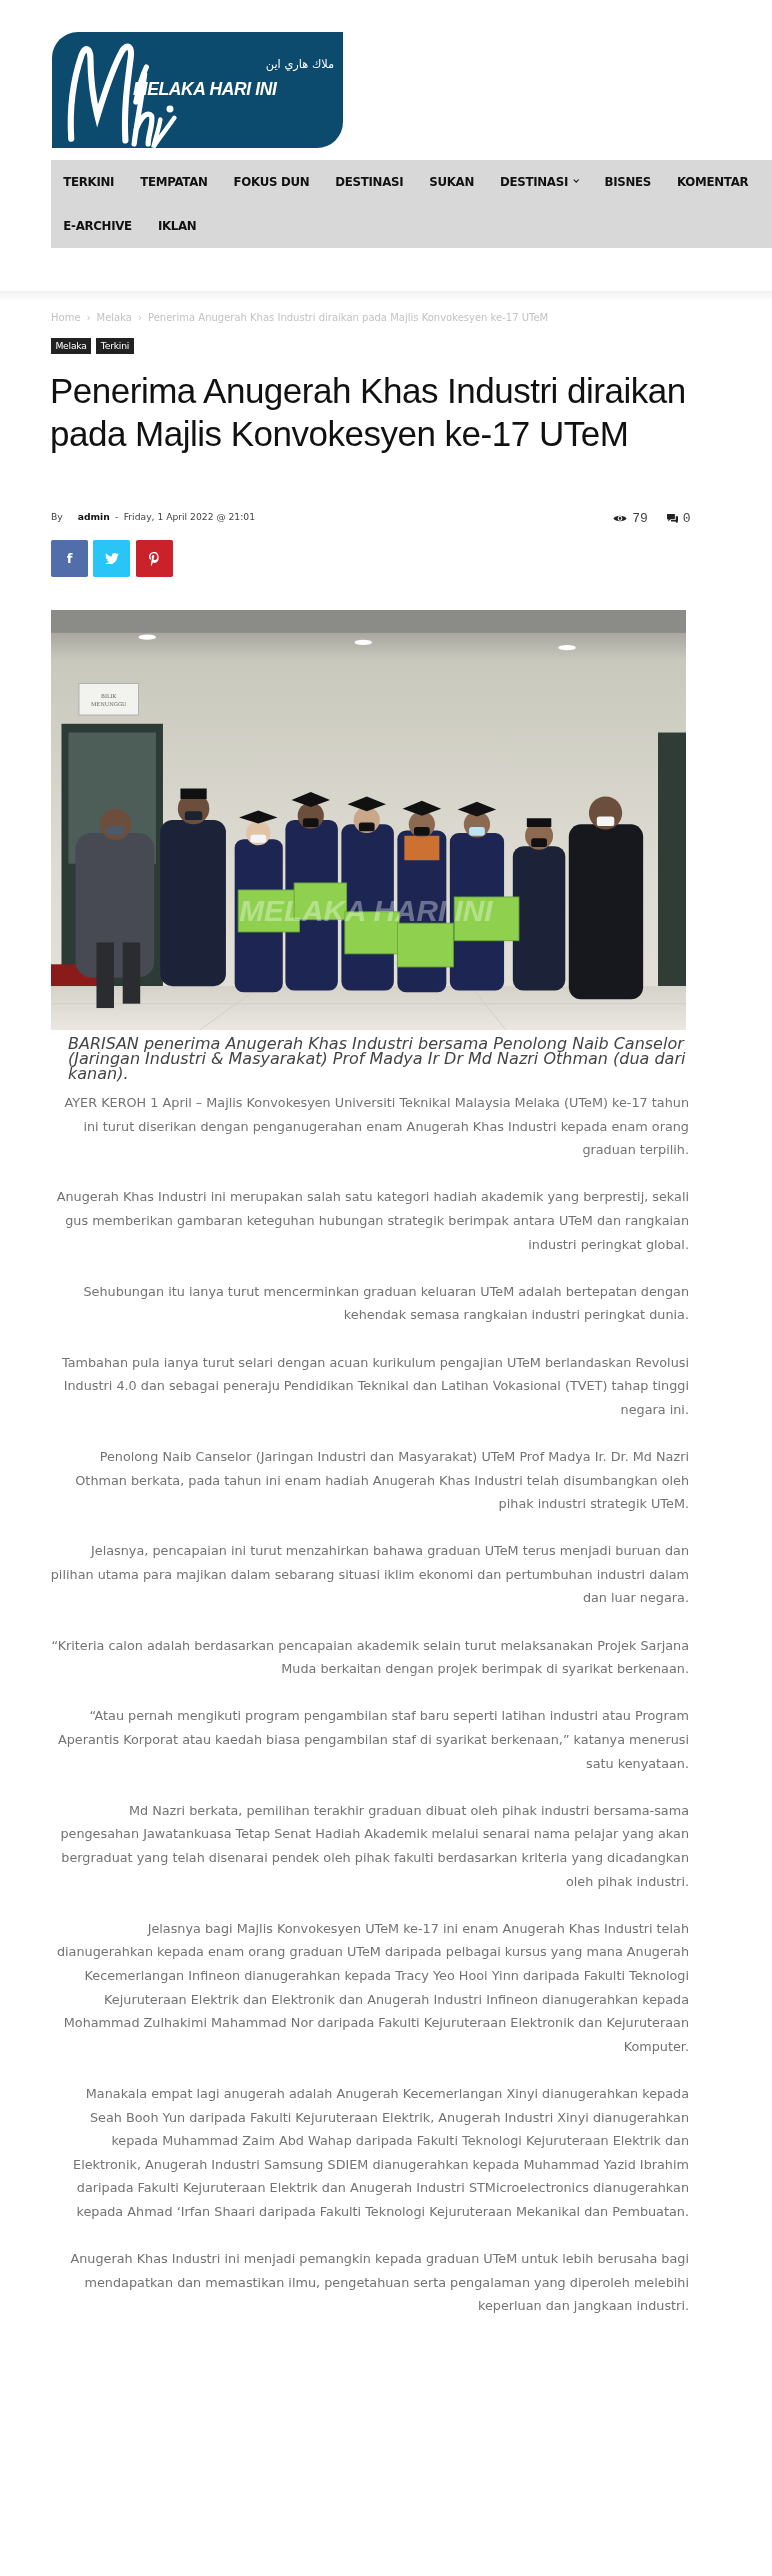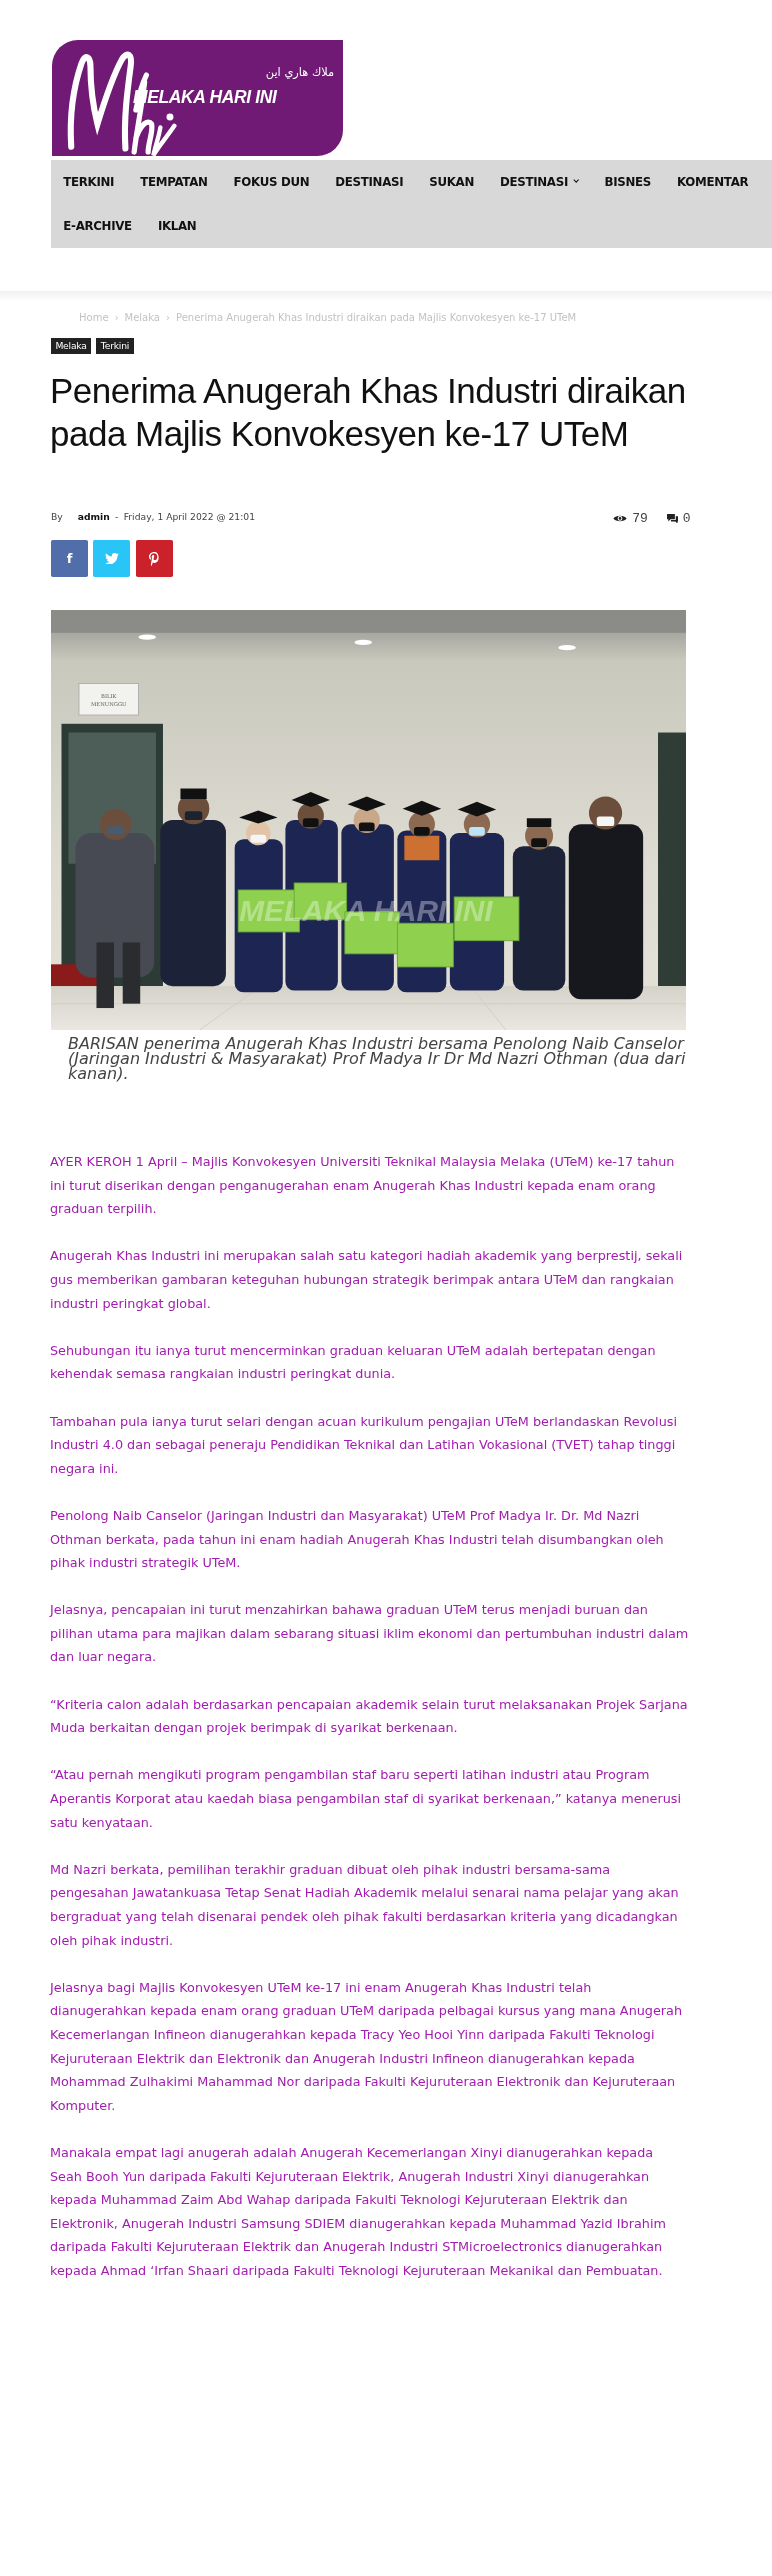--- a/index.html
+++ b/index.html
@@ -8,23 +8,23 @@
     width: 773px;
     height: 2576px;
     position: relative;
     overflow: hidden;
     font-family: "DejaVu Sans", sans-serif;
     color: #111;
   }
 
   
   .logo {
-    position: absolute; left: 52px; top: 40px;
+    position: absolute; left: 52px; top: 32px;
     width: 291px; height: 116px;
-    background: #701a75;
+    background: #0c4a6e;
     border-radius: 26px 0 26px 0;
     overflow: hidden;
     display: block;
   }
   .logo svg { position: absolute; left: 0; top: 0; }
   .logo .logo-arabic {
     position: absolute; right: 8.8px; top: 24.5px;
     color: #fff; font-family: "DejaVu Sans", sans-serif; font-size: 11.4px;
     direction: rtl;
   }
@@ -59,21 +59,21 @@
 
   .header-shadow {
     position: absolute; left: 0; top: 291px; width: 773px; height: 10.5px;
     background: linear-gradient(#f1f1f1, #ffffff);
   }
 
   
   .breadcrumb {
     position: absolute; left: 51px; top: 312px;
     font-family: "DejaVu Sans", sans-serif; font-size: 10px; color: #c2c2c2;
-    display: flex; align-items: flex-end; white-space: nowrap; margin-left: 28px;
+    display: flex; align-items: flex-end; white-space: nowrap;
   }
   .breadcrumb .sep { margin: 0 6.1px; font-size: 9.6px; }
   .breadcrumb a { color: #c2c2c2; text-decoration: none; }
 
   .tags { position: absolute; left: 51px; top: 338px; display: flex; gap: 5.3px; }
   .tag {
     background: #222; color: #fff;
     font-family: "DejaVu Sans", sans-serif; font-size: 9.2px;
     height: 15.8px; line-height: 15.8px; padding: 0 4.4px;
     letter-spacing: -0.2px; cursor: pointer;
@@ -120,23 +120,23 @@
   }
   .photo svg { display: block; }
 
   .caption {
     position: absolute; left: 68px; top: 1036px; width: 639px;
     font-family: "DejaVu Sans", sans-serif; font-style: italic;
     font-size: 16px; line-height: 15px; color: #444;
   }
 
   .body {
-    position: absolute; left: 50px; top: 1150px; width: 639px;
+    position: absolute; left: 50px; top: 1091px; width: 639px;
     font-family: "DejaVu Sans", sans-serif; font-size: 12.8px;
-    line-height: 23.6px; color: #a21caf;
+    line-height: 23.6px; color: #737373; text-align: right;
   }
   .body p { margin-bottom: 23.6px; }
 </style>
 </head>
 <body>
 
 <a class="logo">
   <svg width="291" height="120" viewBox="0 0 333 137">
 
     <path d="M22 122 C 20 90, 24 55, 34 26 C 38 16, 44 18, 44 30 C 44 55, 48 80, 52 96 C 60 70, 70 40, 80 22 C 86 12, 92 16, 90 30 C 86 60, 82 90, 84 124" fill="none" stroke="#fff" stroke-width="7" stroke-linecap="round"></path>
@@ -342,14 +342,15 @@
   <p>Anugerah Khas Industri ini merupakan salah satu kategori hadiah akademik yang berprestij, sekali gus memberikan gambaran keteguhan hubungan strategik berimpak antara UTeM dan rangkaian industri peringkat global.</p>
   <p>Sehubungan itu ianya turut mencerminkan graduan keluaran UTeM adalah bertepatan dengan kehendak semasa rangkaian industri peringkat dunia.</p>
   <p>Tambahan pula ianya turut selari dengan acuan kurikulum pengajian UTeM berlandaskan Revolusi Industri 4.0 dan sebagai peneraju Pendidikan Teknikal dan Latihan Vokasional (TVET) tahap tinggi negara ini.</p>
   <p>Penolong Naib Canselor (Jaringan Industri dan Masyarakat) UTeM Prof Madya Ir. Dr. Md Nazri Othman berkata, pada tahun ini enam hadiah Anugerah Khas Industri telah disumbangkan oleh pihak industri strategik UTeM.</p>
   <p>Jelasnya, pencapaian ini turut menzahirkan bahawa graduan UTeM terus menjadi buruan dan pilihan utama para majikan dalam sebarang situasi iklim ekonomi dan pertumbuhan industri dalam dan luar negara.</p>
   <p>“Kriteria calon adalah berdasarkan pencapaian akademik selain turut melaksanakan Projek Sarjana Muda berkaitan dengan projek berimpak di syarikat berkenaan.</p>
   <p>“Atau pernah mengikuti program pengambilan staf baru seperti latihan industri atau Program Aperantis Korporat atau kaedah biasa pengambilan staf di syarikat berkenaan,” katanya menerusi satu kenyataan.</p>
   <p>Md Nazri berkata, pemilihan terakhir graduan dibuat oleh pihak industri bersama-sama pengesahan Jawatankuasa Tetap Senat Hadiah Akademik melalui senarai nama pelajar yang akan bergraduat yang telah disenarai pendek oleh pihak fakulti berdasarkan kriteria yang dicadangkan oleh pihak industri.</p>
   <p>Jelasnya bagi Majlis Konvokesyen UTeM ke-17 ini enam Anugerah Khas Industri telah dianugerahkan kepada enam orang graduan UTeM daripada pelbagai kursus yang mana Anugerah Kecemerlangan Infineon dianugerahkan kepada Tracy Yeo Hooi Yinn daripada Fakulti Teknologi Kejuruteraan Elektrik dan Elektronik dan Anugerah Industri Infineon dianugerahkan kepada Mohammad Zulhakimi Mahammad Nor daripada Fakulti Kejuruteraan Elektronik dan Kejuruteraan Komputer.</p>
   <p>Manakala empat lagi anugerah adalah Anugerah Kecemerlangan Xinyi dianugerahkan kepada Seah Booh Yun daripada Fakulti Kejuruteraan Elektrik, Anugerah Industri Xinyi dianugerahkan kepada Muhammad Zaim Abd Wahap daripada Fakulti Teknologi Kejuruteraan Elektrik dan Elektronik, Anugerah Industri Samsung SDIEM dianugerahkan kepada Muhammad Yazid Ibrahim daripada Fakulti Kejuruteraan Elektrik dan Anugerah Industri STMicroelectronics dianugerahkan kepada Ahmad ‘Irfan Shaari daripada Fakulti Teknologi Kejuruteraan Mekanikal dan Pembuatan.</p>
+  <p>Anugerah Khas Industri ini menjadi pemangkin kepada graduan UTeM untuk lebih berusaha bagi mendapatkan dan memastikan ilmu, pengetahuan serta pengalaman yang diperoleh melebihi keperluan dan jangkaan industri.</p>
 </div>
 
 
 </body></html>

